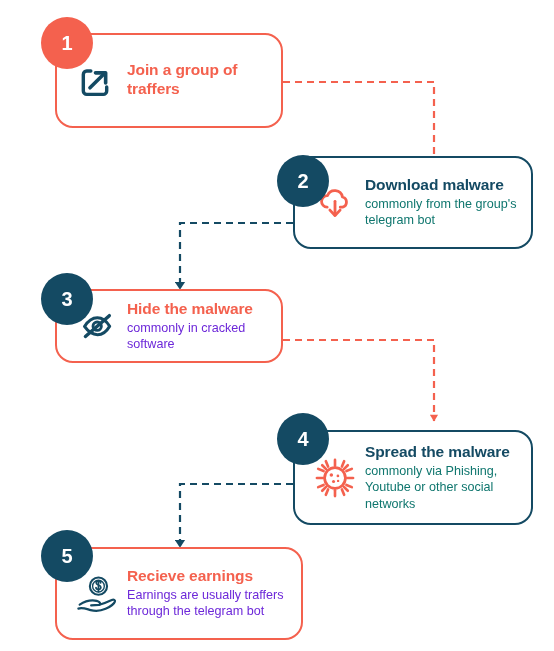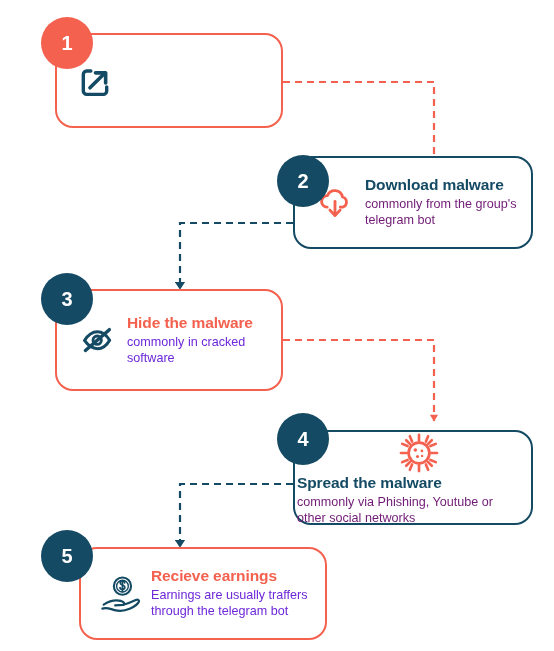--- a/index.html
+++ b/index.html
@@ -75,21 +75,21 @@
   }
   .card-sub {
     font-size: 12.6px;
     line-height: 1.28;
     margin: 0;
   }
 
   .t-coral { color: #f4614e; }
   .t-navy  { color: #144a63; }
   .s-coral { color: #6d28d9; }
-  .s-gray  { color: #701a75; }
+  .s-gray  { color: #0f766e; }
 
   
   .badge {
     position: absolute;
     width: 52px;
     height: 52px;
     border-radius: 50%;
     display: flex;
     align-items: center;
     justify-content: center;
@@ -136,20 +136,24 @@
 
   <div class="step">
     <div class="card" style="left:55px; top:33px; width:228px; height:95px;">
       <div class="card-icon">
         <svg width="38" height="38" viewBox="0 0 40 40">
           <path d="M13.5,9.5 h-4.3 a3.6,3.6 0 0 0 -3.6,3.6 v17.4 a3.6,3.6 0 0 0 3.6,3.6 h17.4 a3.6,3.6 0 0 0 3.6,-3.6 v-4.3" fill="none" stroke="#144a63" stroke-width="3.6" stroke-linecap="round"></path>
           <path d="M12.6,27.2 L27.8,12.2" fill="none" stroke="#144a63" stroke-width="3.8" stroke-linecap="round"></path>
           <path d="M18.4,11.4 L29.1,11.4 L29.1,22.1" fill="none" stroke="#144a63" stroke-width="3.8" stroke-linecap="round" stroke-linejoin="round"></path>
         </svg>
       </div>
+      <div class="card-text">
+        <p class="card-title t-coral">Join a group of traffers</p>
+        <p class="card-sub s-coral"></p>
+      </div>
     </div>
     <div class="badge coral" style="left:41px; top:17px;">1</div>
   </div>
 
   <div class="step">
     <div class="card navy" style="left:293px; top:156px; width:240px; height:93px;">
       <div class="card-icon">
         <svg width="40" height="40" viewBox="0 0 44 44">
           <path d="M13.4,26.6 a6.4,6.4 0 0 1 0.4,-12.8 a8.6,8.6 0 0 1 16.4,1.6 a5.8,5.8 0 0 1 0.2,11.2 l-2.6,0" fill="none" stroke="#f4614e" stroke-width="3.1" stroke-linecap="round" stroke-linejoin="round"></path>
           <path d="M22,20.2 L22,35.4" fill="none" stroke="#f4614e" stroke-width="3.1" stroke-linecap="round"></path>
@@ -158,39 +162,39 @@
       </div>
       <div class="card-text">
         <p class="card-title t-navy">Download malware</p>
         <p class="card-sub s-gray">commonly from the group's telegram bot</p>
       </div>
     </div>
     <div class="badge navy" style="left:277px; top:155px;">2</div>
   </div>
 
   <div class="step">
-    <div class="card" style="left:55px; top:289px; width:228px; height:102px;">
+    <div class="card" style="left:55px; top:289px; width:228px; height:74px;">
       <div class="card-icon">
         <svg width="40" height="38" viewBox="0 0 44 42">
           <path d="M8.2,21.5 C12.6,14.4 18.0,11.8 22.4,11.8 C27.2,11.8 32.2,15.0 36.0,21.2
                    C32.4,27.4 27.6,30.6 22.6,30.6 C17.8,30.6 12.6,27.8 8.2,21.5 Z" fill="none" stroke="#144a63" stroke-width="3.4" stroke-linecap="round" stroke-linejoin="round"></path>
           <circle cx="22.2" cy="21.2" r="4.6" fill="none" stroke="#144a63" stroke-width="3.2"></circle>
           <path d="M9.2,32.6 L35.6,9.6" fill="none" stroke="#144a63" stroke-width="3.8" stroke-linecap="round"></path>
         </svg>
       </div>
       <div class="card-text">
         <p class="card-title t-coral">Hide the malware</p>
         <p class="card-sub s-coral">commonly in cracked software</p>
       </div>
     </div>
     <div class="badge navy" style="left:41px; top:273px;">3</div>
   </div>
 
   <div class="step">
-    <div class="card navy" style="left:293px; top:430px; width:240px; height:95px;flex-direction:column;">
+    <div class="card navy" style="left:293px; top:430px; width:240px; height:95px;">
       <div class="card-icon">
         <svg width="42" height="42" viewBox="0 0 46 46">
           <g stroke="#f4614e" stroke-width="2.9" stroke-linecap="round">
             <path d="M23,3.2 L23,9.6"></path>
             <path d="M23,36.4 L23,42.8"></path>
             <path d="M3.2,23 L9.6,23"></path>
             <path d="M36.4,23 L42.8,23"></path>
             <path d="M9.0,9.0 L13.5,13.5"></path>
             <path d="M32.5,32.5 L37.0,37.0"></path>
             <path d="M37.0,9.0 L32.5,13.5"></path>
@@ -213,21 +217,21 @@
       </div>
       <div class="card-text">
         <p class="card-title t-navy">Spread the malware</p>
         <p class="card-sub s-gray">commonly via Phishing, Youtube or other social networks</p>
       </div>
     </div>
     <div class="badge navy" style="left:277px; top:413px;">4</div>
   </div>
 
   <div class="step">
-    <div class="card" style="left:55px; top:547px; width:248px; height:93px;margin-left:24px;">
+    <div class="card" style="left:55px; top:547px; width:248px; height:93px;">
       <div class="card-icon">
         <svg width="44" height="42" viewBox="0 0 48 46">
           <circle cx="25.6" cy="14.4" r="9.4" fill="none" stroke="#144a63" stroke-width="2.3"></circle>
           <circle cx="25.6" cy="14.4" r="6.4" fill="none" stroke="#144a63" stroke-width="1.5"></circle>
           <path d="M25.6,8.6 L25.6,20.4" fill="none" stroke="#144a63" stroke-width="1.9" stroke-linecap="round"></path>
           <path d="M28.0,10.8 C28.0,9.6 26.9,9.0 25.5,9.0 C24.0,9.0 23.1,9.8 23.1,11.0
                    C23.1,13.6 28.2,12.6 28.2,15.6 C28.2,17.0 27.1,17.9 25.5,17.9 C24.0,17.9 22.9,17.2 22.9,16.0" fill="none" stroke="#144a63" stroke-width="1.9" stroke-linecap="round" stroke-linejoin="round"></path>
           <path d="M5.0,34.6 C10.0,31.4 16.4,29.6 21.6,30.2 C24.4,30.5 26.4,31.3 27.2,32.6
                    C27.8,33.6 27.4,34.6 26.0,34.9 L17.6,35.4" fill="none" stroke="#144a63" stroke-width="2.4" stroke-linecap="round" stroke-linejoin="round"></path>
           <path d="M26.6,34.8 C31.4,33.4 36.6,31.3 40.2,29.6 C42.4,28.6 44.2,29.6 43.6,31.4

